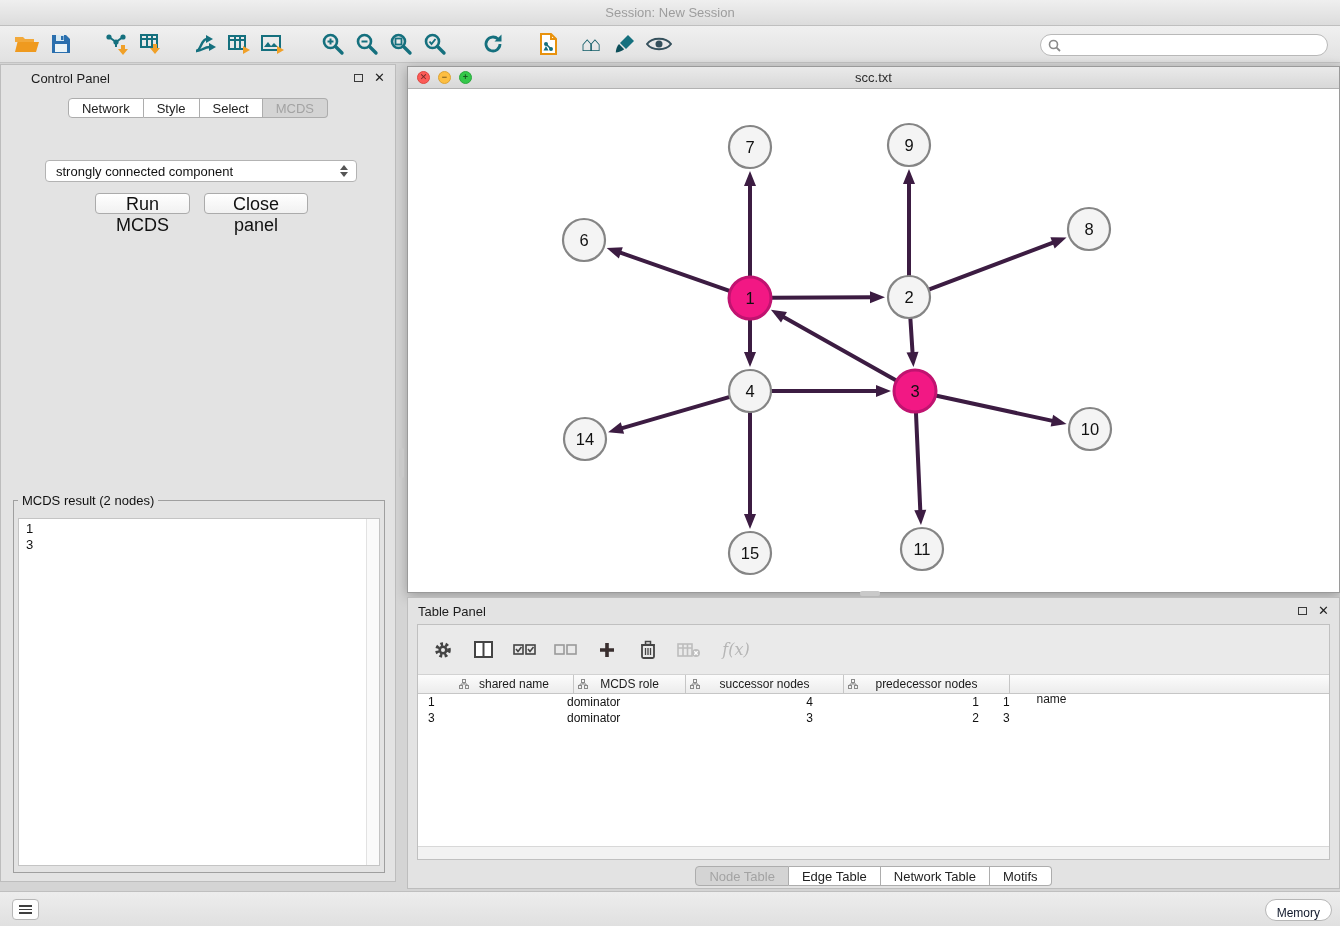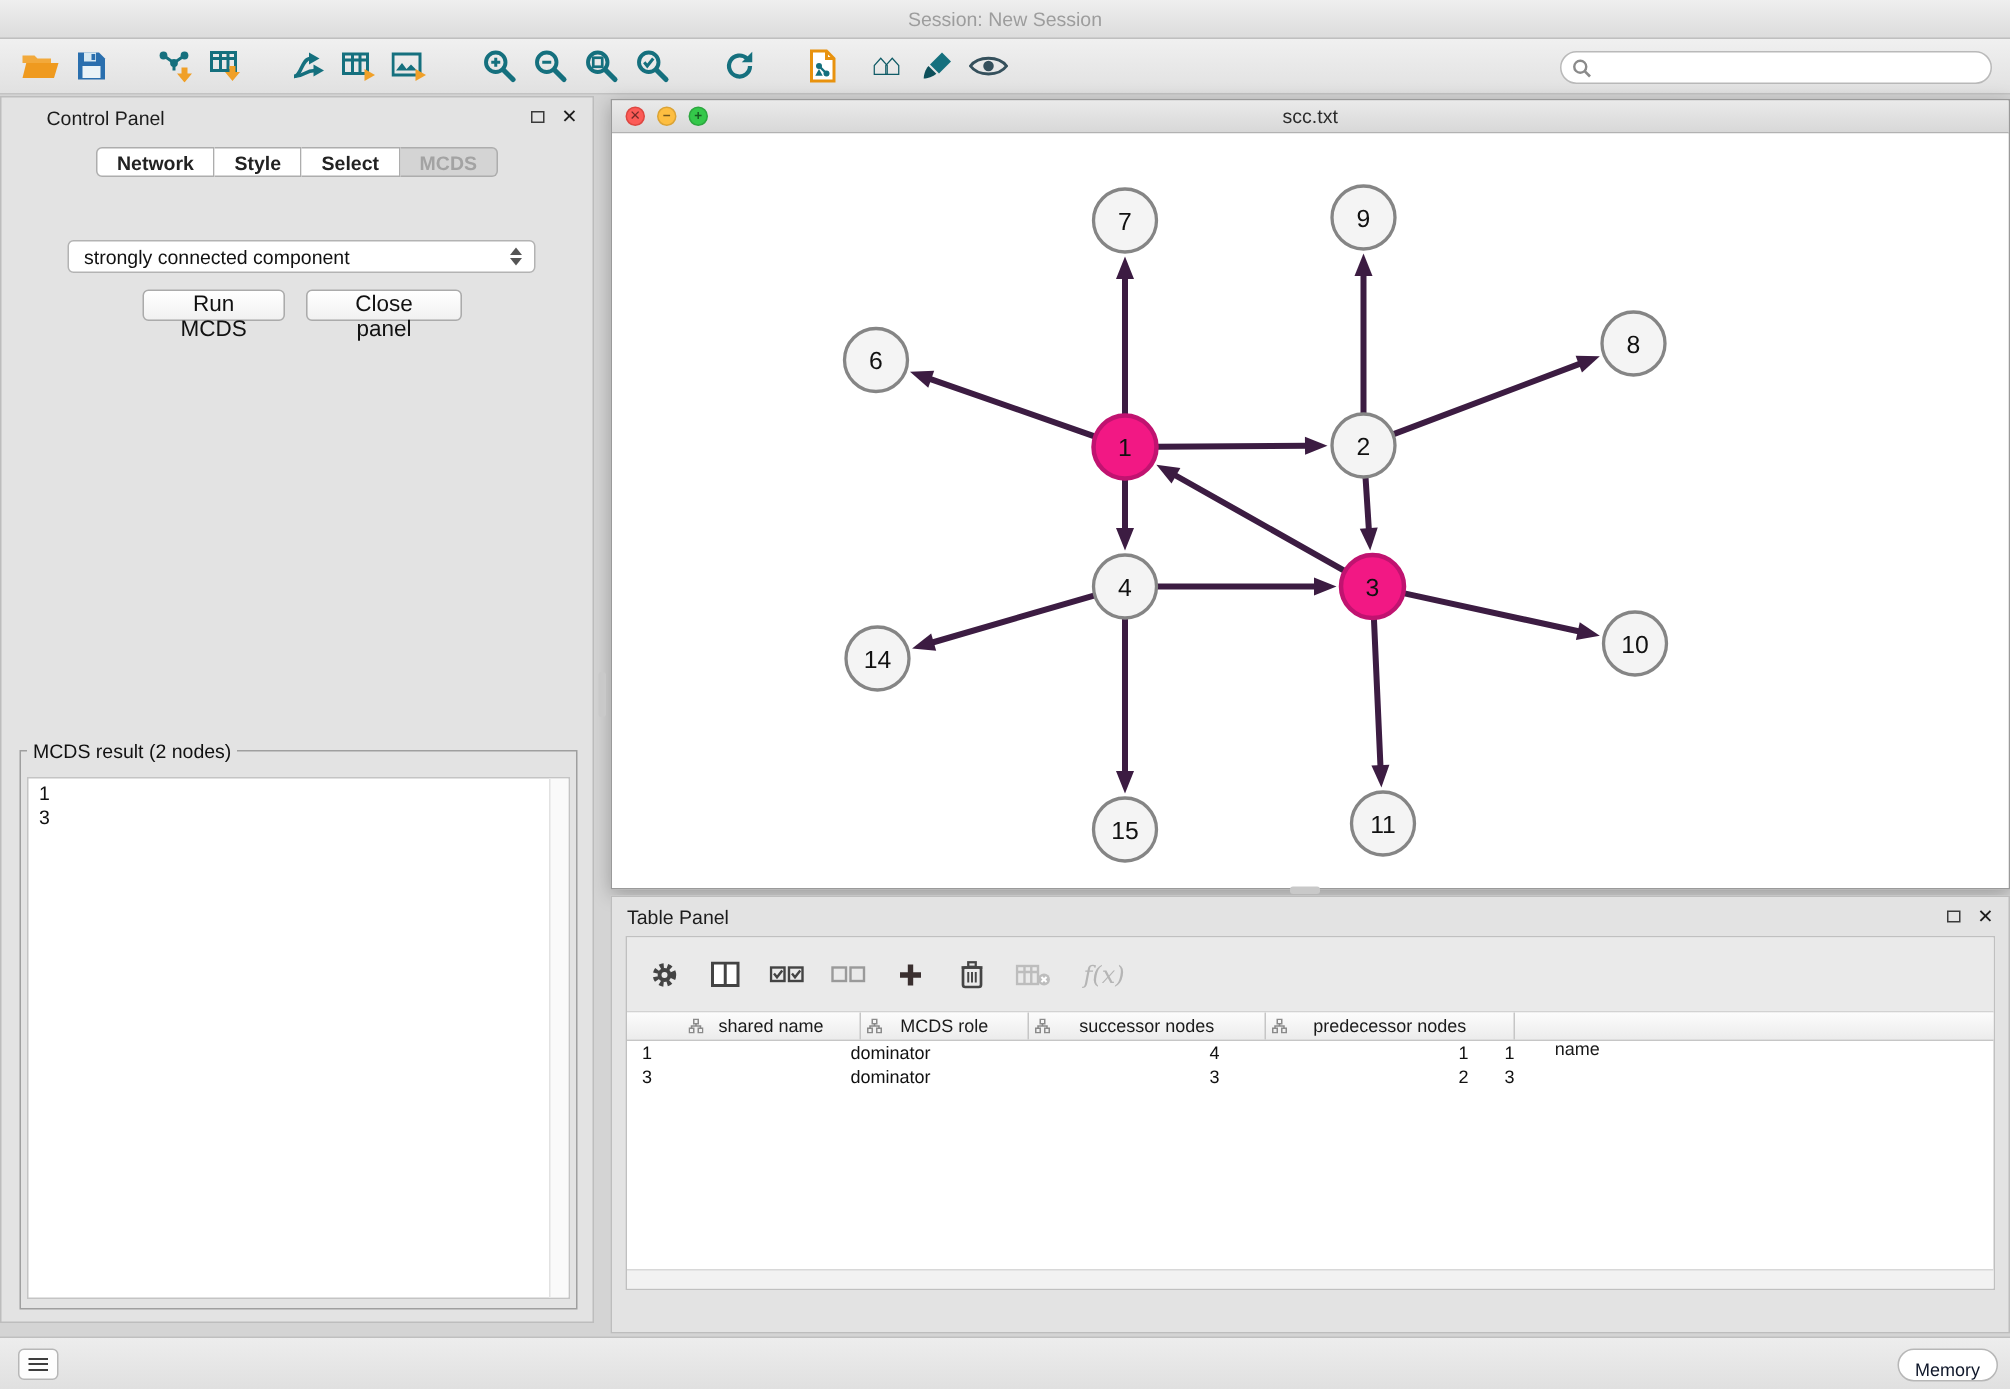--- a/index.html
+++ b/index.html
@@ -43,31 +43,31 @@
 
   .seg { height:20px; line-height:19px; padding:0 13px; background:#fff;
     border:1px solid #adadad; border-left:none; font-size:13px; color:#222; display:inline-block; }
   .seg.first { border-left:1px solid #adadad; border-radius:4px 0 0 4px; }
   .seg.last { border-radius:0 4px 4px 0; }
   .seg.selected { background:#d4d4d4; color:#a3a3a3; }
 
   
   .control-panel { position:absolute; left:0; top:64px; width:396px; height:818px;
     background:#e3e3e3; border:1px solid #bdbdbd;padding-left:20px; }
-  .cp-tabs { position:absolute; left:0; right:0; top:33px; text-align:center; white-space:nowrap;font-weight:bold; }
+  .cp-tabs { position:absolute; left:0; right:0; top:33px; text-align:center; white-space:nowrap; }
   .opt-label { position:absolute; left:0; right:0; top:73px; text-align:center; color:#111; }
   .dropdown { position:absolute; left:44px; top:95px; width:312px; height:22px;
     background:#fff; border:1px solid #b3b3b3; border-radius:4px;
     display:flex; align-items:center; padding:0 8px 0 10px; }
   .stepper { margin-left:auto; display:flex; flex-direction:column; gap:2px; align-items:center; }
   .stepper i { width:0; height:0; border-left:4px solid transparent; border-right:4px solid transparent; display:block; }
   .stepper .up { border-bottom:5px solid #555; }
   .stepper .dn { border-top:5px solid #555; }
   .mac-btn { position:absolute; height:21px; background:linear-gradient(#ffffff,#f1f1f1);
-    border:1px solid #ababab; border-radius:4px; font-size:15px; color:#111;
+    border:1px solid #ababab; border-radius:4px; font-size:18px; color:#111;
     font-family:inherit; padding:0 12px; }
   .run-btn { left:94px; top:128px; width:95px; }
   .closep-btn { left:203px; top:128px; width:104px; }
   .result-box { position:absolute; left:12px; top:428px; width:372px; height:380px;
     border:1px solid #9f9f9f; margin:0; padding:0; background:#e3e3e3; }
   .result-box legend { font-size:13px; color:#111; margin-left:4px; padding:0 4px; }
   .result-inner { position:absolute; left:4px; top:10px; right:4px; bottom:6px;
     background:#fff; border:1px solid #c4c4c4; font-size:13px; line-height:16px;
     padding:2px 20px 0 7px; overflow:hidden; }
   .vtrack { position:absolute; right:0; top:0; bottom:0; width:13px;
@@ -500,20 +500,23 @@
           <div class="tcell" style="width: 112px; text-align: left;">dominator</div>
           <div class="tcell" style="width: 158px; text-align: right;">3</div>
           <div class="tcell" style="width: 166px; text-align: right;">2</div>
           <div class="tcell" style="width: 84px; text-align: left;">3</div>
         </div>
       </div>
 
     <div class="hscroll"></div>
   </div>
 
+  <div class="tp-tabs">
+    <span class="seg first selected">Node Table</span><span class="seg">Edge Table</span><span class="seg">Network Table</span><span class="seg last">Motifs</span>
+  </div>
 </div>
 
 <div class="statusbar">
   <button class="status-left">
     <span class="hamburger"></span>
   </button>
   <button class="memory-btn">
     <span class="dot"></span>
     <span>Memory</span>
   </button>

